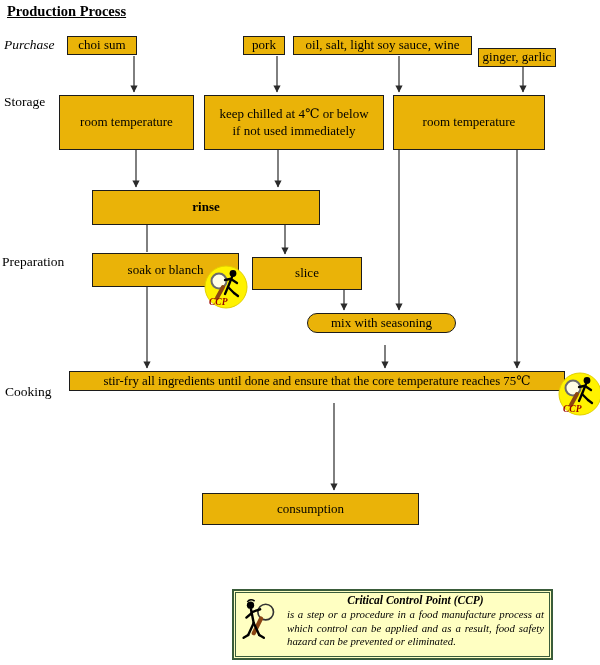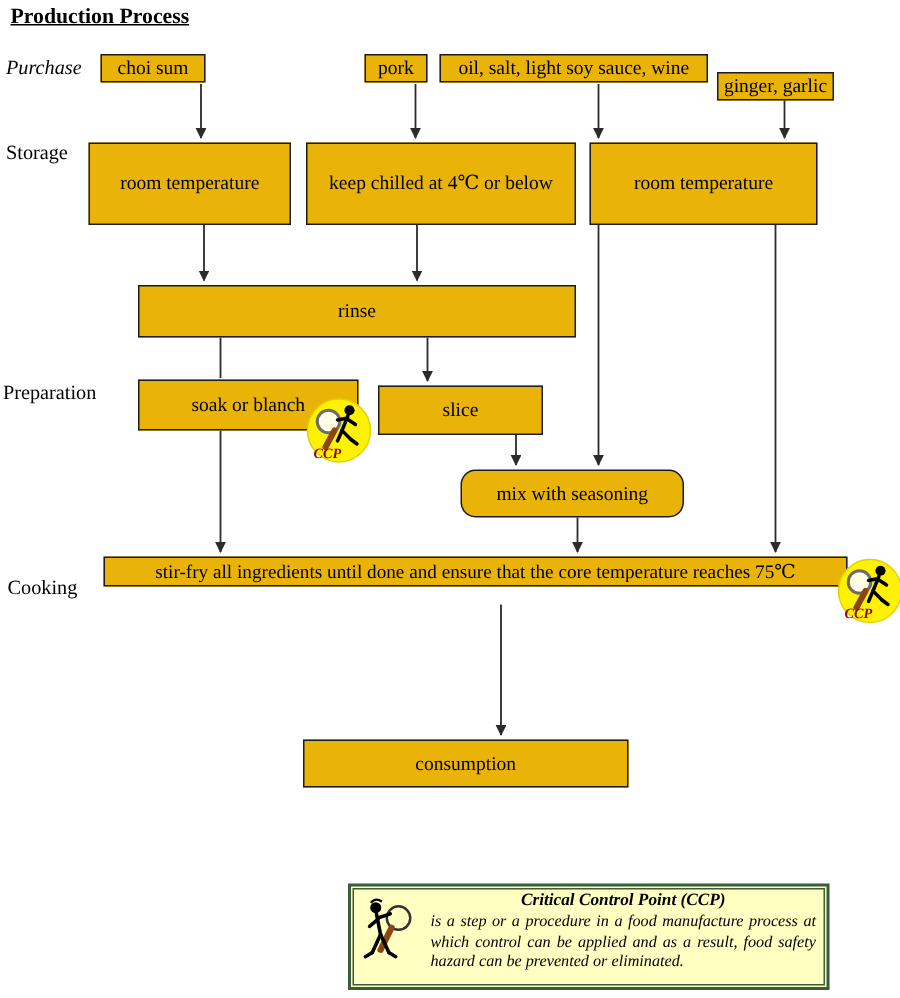--- a/index.html
+++ b/index.html
@@ -69,27 +69,28 @@
 </svg>
 
 <div class="box" style="left:67px;top:36px;width:70px;height:19px;">choi sum</div>
 <div class="box" style="left:243px;top:36px;width:42px;height:19px;">pork</div>
 <div class="box" style="left:293px;top:36px;width:179px;height:19px;">oil, salt, light soy sauce, wine</div>
 <div class="box" style="left:478px;top:36px;width:78px;height:19px;margin-top:12px;">ginger, garlic</div>
 
 <div class="box" style="left:59px;top:95px;width:135px;height:55px;">room temperature</div>
 <div class="box" style="left:204px;top:95px;width:180px;height:55px;">
   <div>keep chilled at 4℃ or below</div>
+  <div>if not used immediately</div>
 </div>
 <div class="box" style="left:393px;top:95px;width:152px;height:55px;">room temperature</div>
 
-<div class="box" style="left:92px;top:190px;width:292px;height:35px;">rinse</div>
+<div class="box" style="left:92px;top:190px;width:228px;height:35px;font-weight:bold;">rinse</div>
 <div class="box" style="left:92px;top:253px;width:147px;height:34px;">soak or blanch</div>
 <div class="box" style="left:252px;top:257px;width:110px;height:33px;">slice</div>
-<div class="box" style="left:307px;top:313px;width:149px;height:32px;border-radius:10px;">mix with seasoning</div>
+<div class="box" style="left:307px;top:313px;width:149px;height:20px;border-radius:10px;">mix with seasoning</div>
 
 <div class="box" style="left:69px;top:371px;width:496px;height:20px;font-size:12.8px;">stir-fry all ingredients until done and ensure that the core temperature reaches 75℃</div>
 
 <div class="box" style="left:202px;top:493px;width:217px;height:32px;">consumption</div>
 
 <svg class="ccp-badge" style="left:204px;top:265px;" width="44" height="44" viewBox="0 0 44 44">
   <circle cx="22" cy="22" r="21" fill="#FFF200" stroke="#E3D000" stroke-width="1"></circle>
   <circle cx="15" cy="16" r="7.5" fill="#FFFDE6" stroke="#6b6b6b" stroke-width="2"></circle>
   <line x1="19" y1="22" x2="13" y2="33" stroke="#8B4513" stroke-width="4" stroke-linecap="round"></line>
   <g stroke="#000" stroke-width="2.3" stroke-linecap="round" fill="none">

